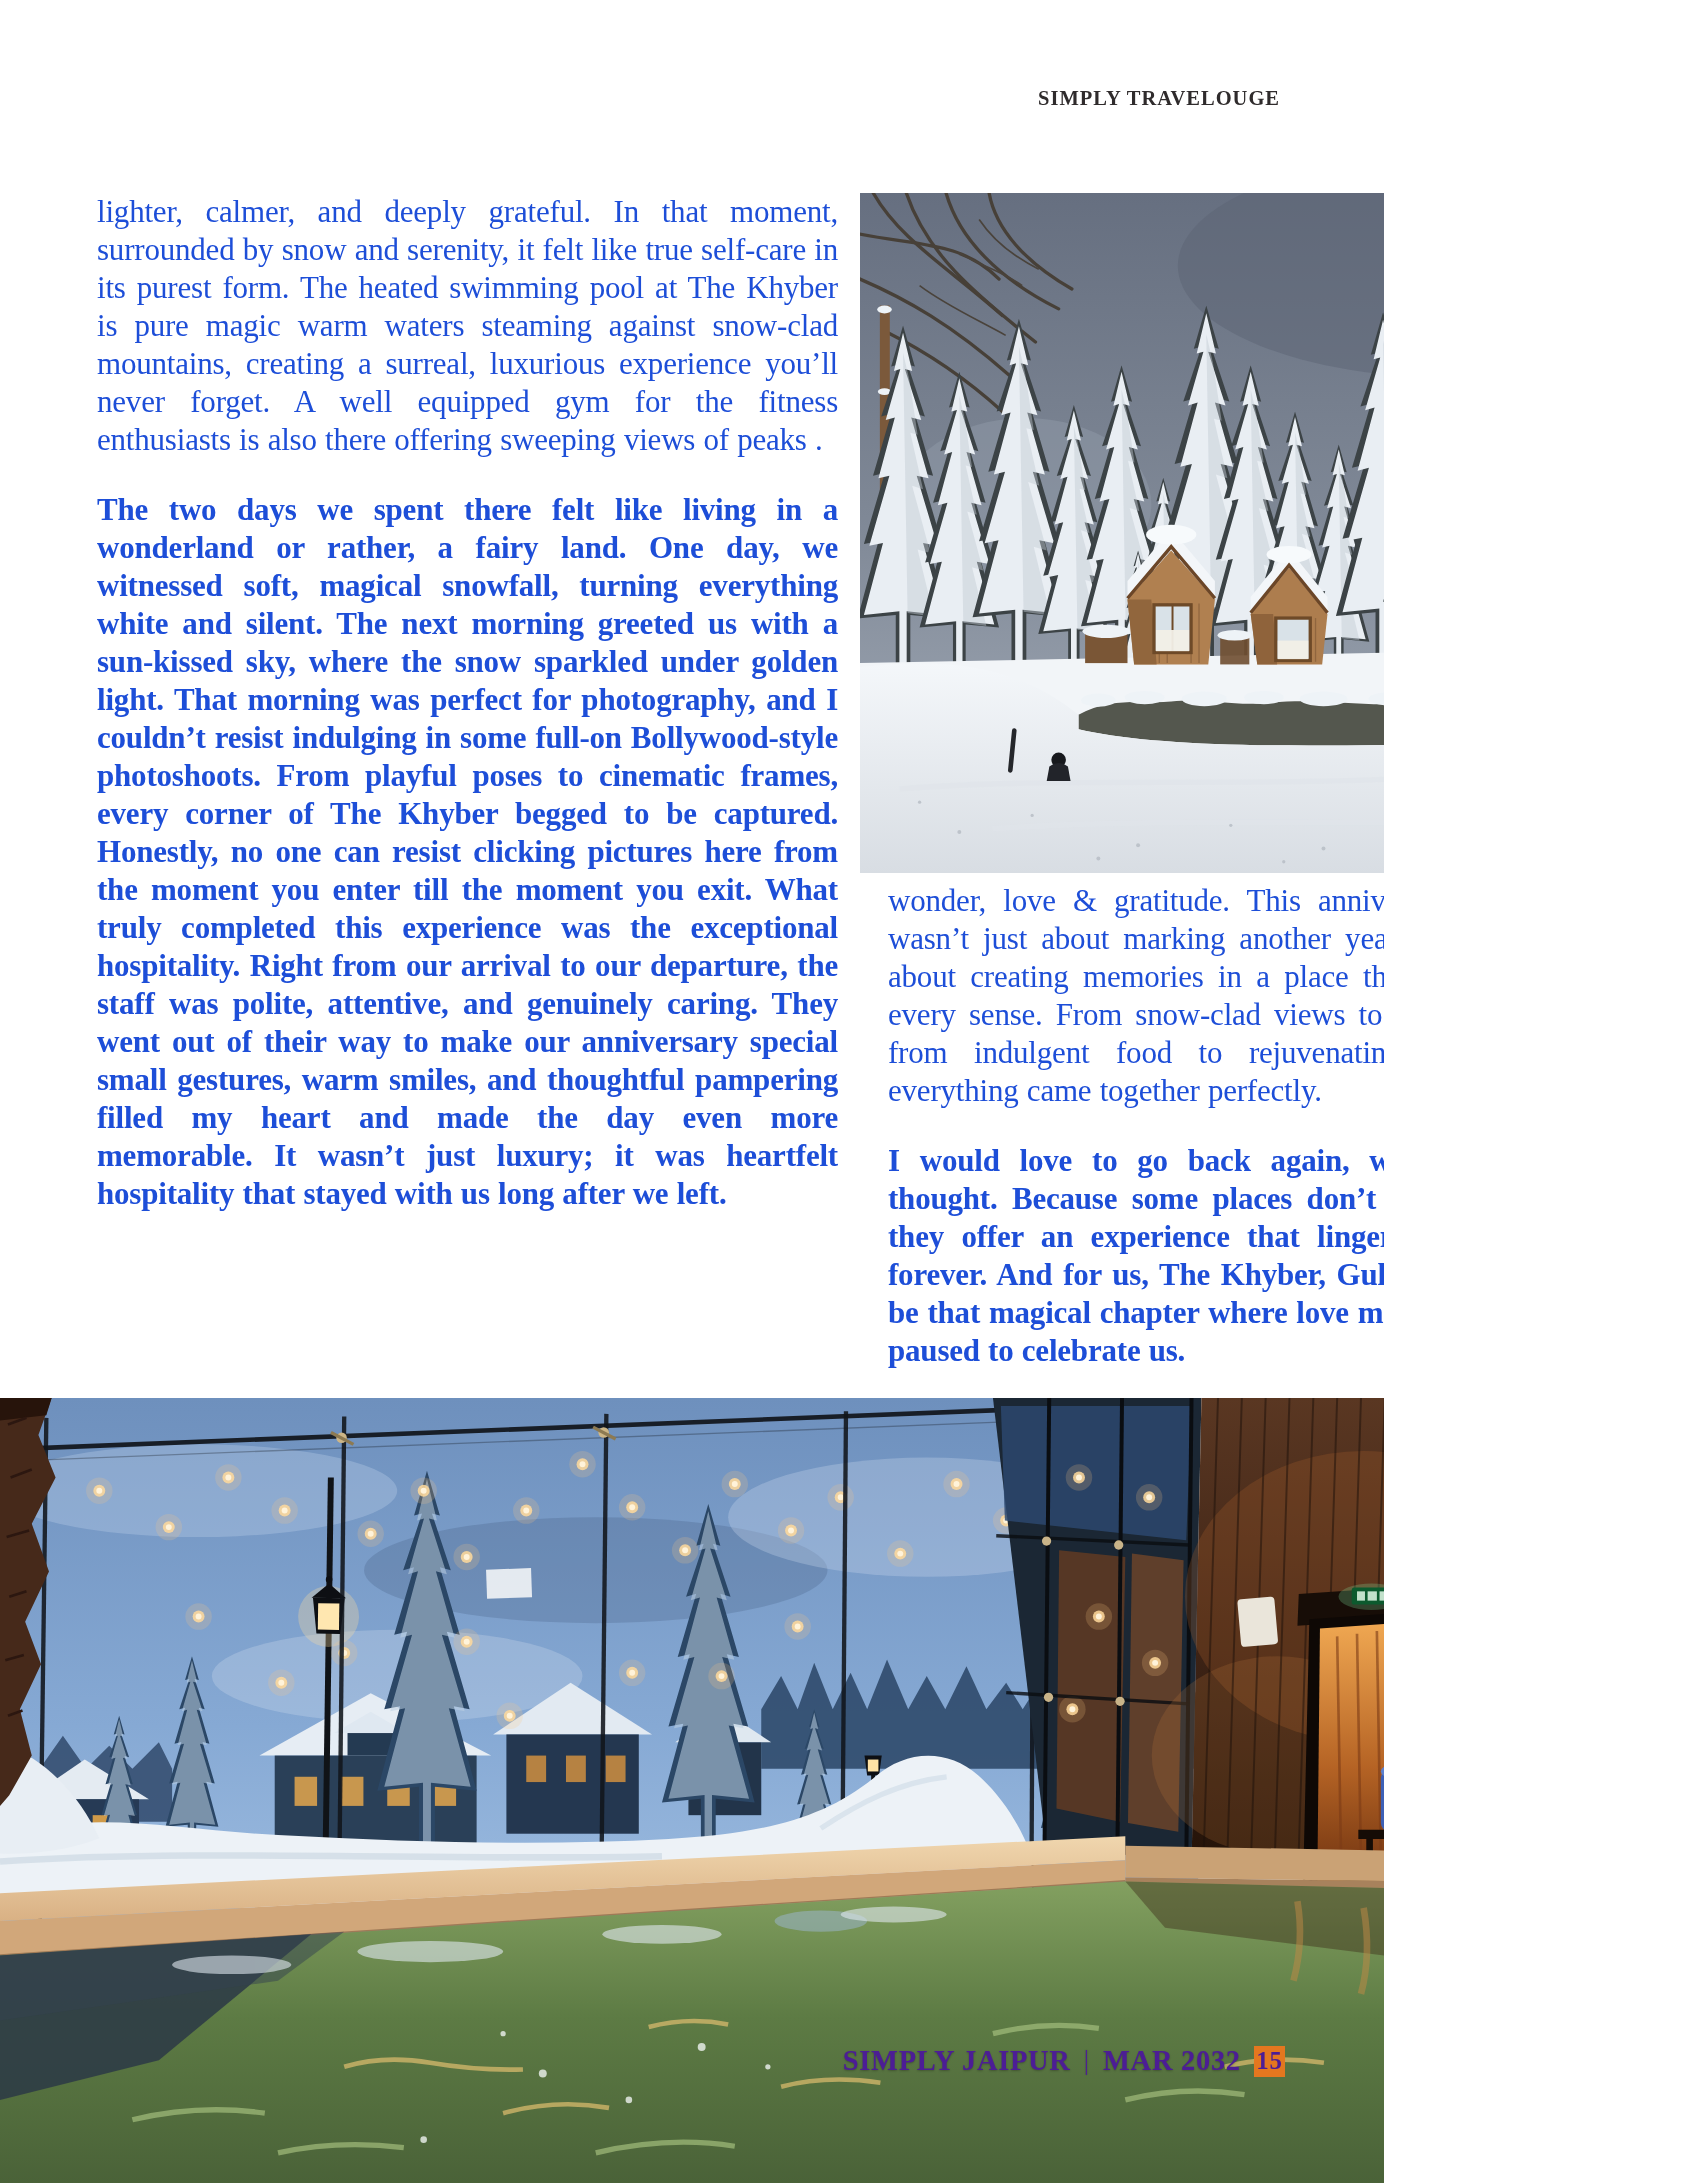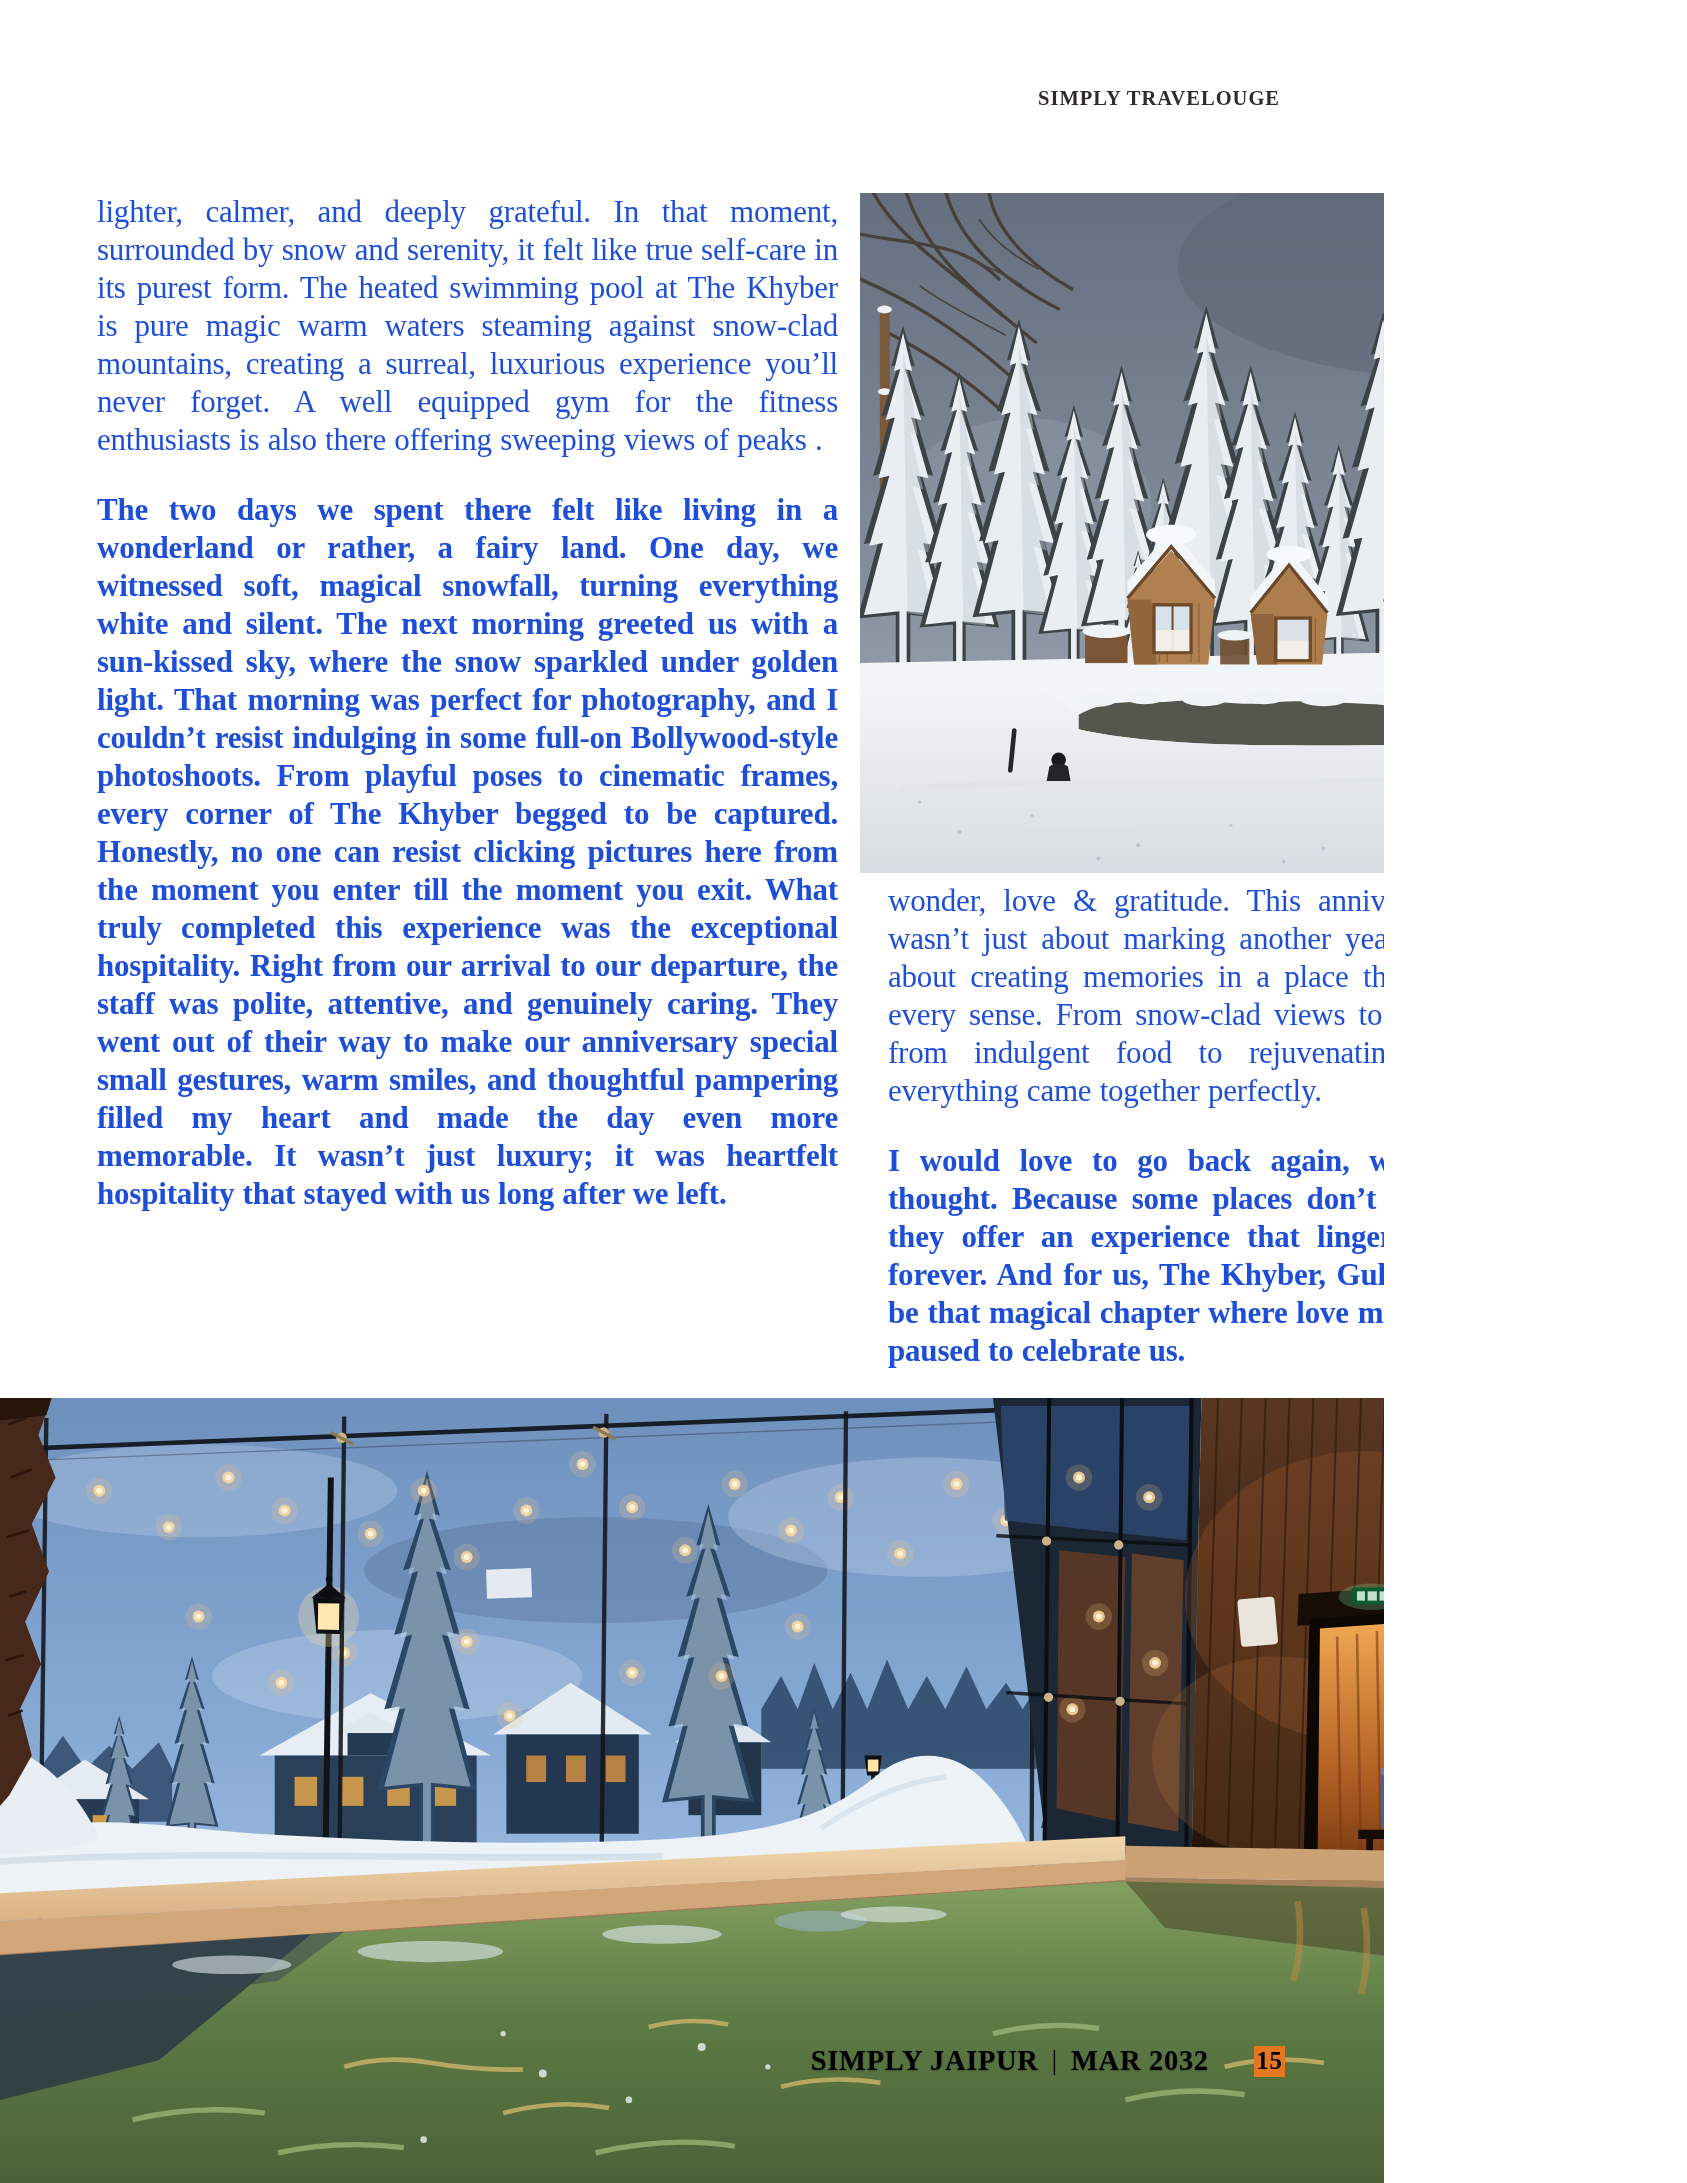--- a/index.html
+++ b/index.html
@@ -18,27 +18,27 @@
   }
   .col p:last-child { margin-bottom:0;font-weight:bold; }
   .col-left  { left:97px;  top:193px;  width:741px; }
   .col-right { left:888px; top:882px; width:725px; }
   figure { margin:0; padding:0; }
   .photo-top  { position:absolute; left:860px; top:193px;  width:729px; height:680px; }
   .photo-pool { position:absolute; left:0;      top:1398px; width:1688px; height:786px; }
   figure svg { display:block; width:100%; height:100%; }
   .folio {
     position:absolute; top:2045px; right:99px; display:flex; align-items:center;
-    gap:13.2px; color:#000000; font-weight:bold; font-size:28.5px; letter-spacing:0.7px;
+    gap:13.2px; color:#4c1d95; font-weight:bold; font-size:28.5px; letter-spacing:0.7px;
     text-shadow:0 0.7px 2px rgba(0,0,0,.25);
   }
   .folio .sep { font-weight:normal; font-size:26.5px; opacity:.95; transform:translateY(-1.3px); }
   .folio .pagenum {
     width:31px; height:31px; background:#e4771f; display:flex; align-items:center;
-    justify-content:center; font-size:25px; text-shadow:none;margin-left:32px;
+    justify-content:center; font-size:25px; text-shadow:none;
   }
 </style>
 </head>
 <body>
 
 <div class="page">
 
   <div class="masthead">SIMPLY TRAVELOUGE</div>
 
   <div class="col col-left">

